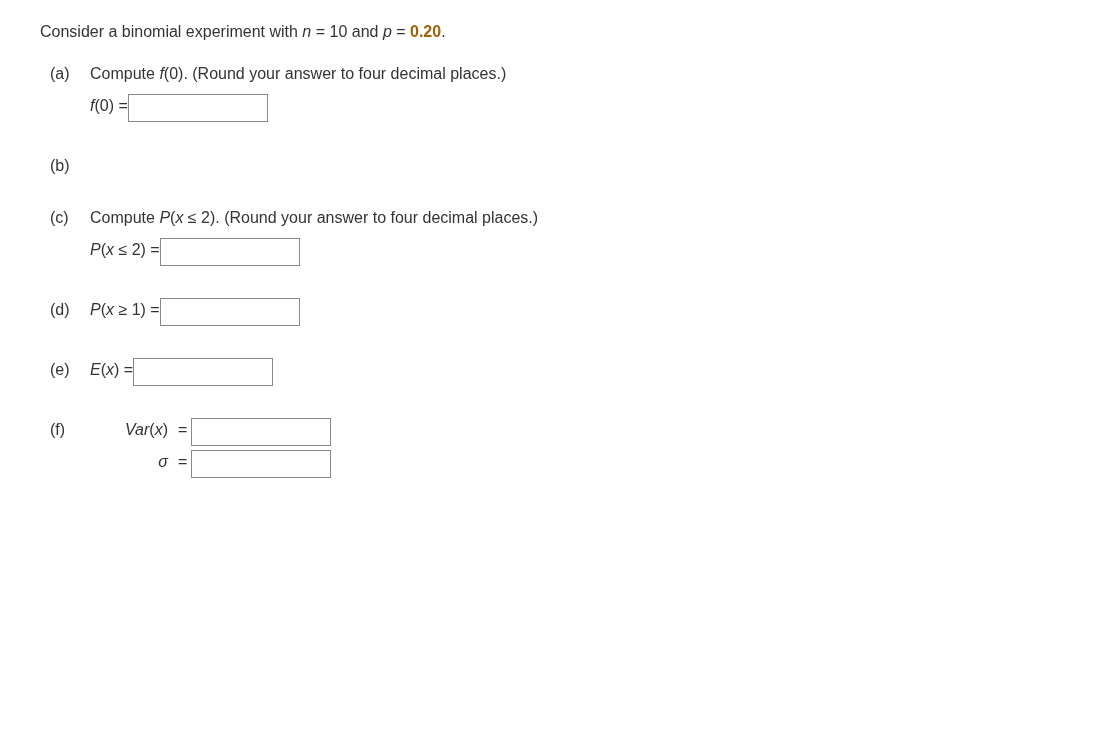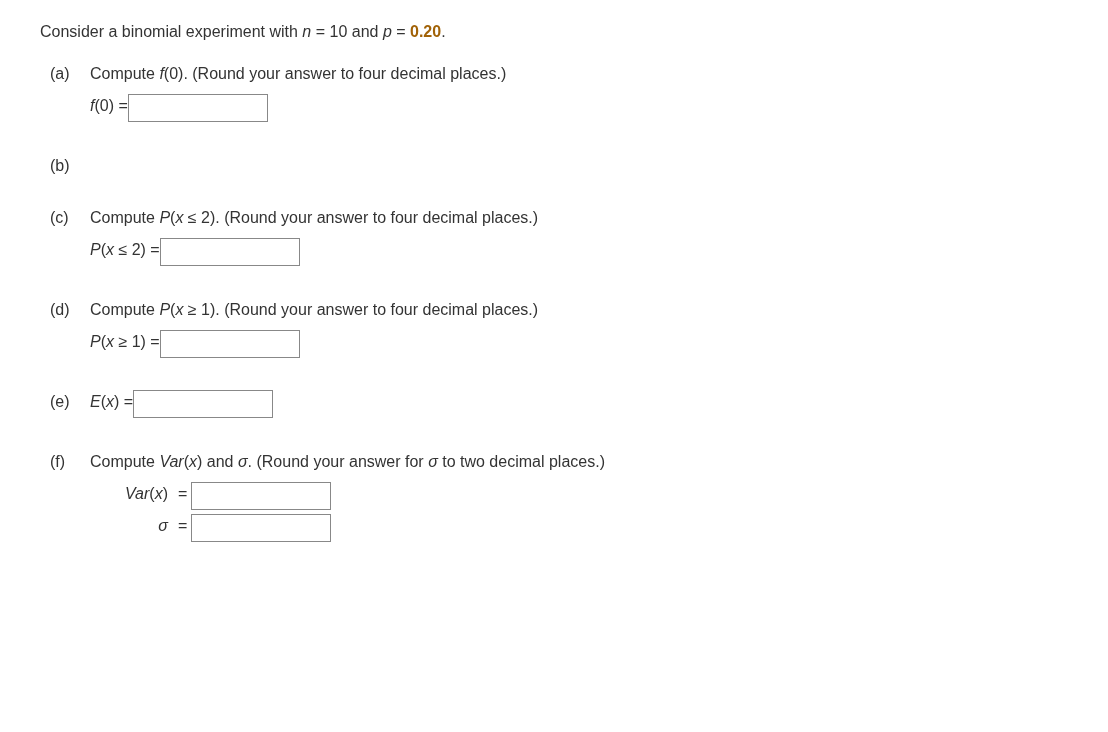--- a/index.html
+++ b/index.html
@@ -93,46 +93,40 @@
     <div class="answer-line">
       <span><span class="italic">P</span><span>(</span><span class="italic">x</span><span> ≤ 2)</span><span> = </span></span>
       <input type="text" style="">
     </div>
   </div>
 </div>
 
 <div class="question-part">
   <div class="part-label">(d)</div>
   <div class="part-content">
-    <div class="instruction">
-      <span>Compute </span><span class="italic">P</span><span>(</span><span class="italic">x</span><span> ≥ 1). </span><span>(Round your answer to four decimal places.)</span>
-    </div>
     <div class="answer-line">
       <span><span class="italic">P</span><span>(</span><span class="italic">x</span><span> ≥ 1)</span><span> = </span></span>
       <input type="text" style="">
     </div>
   </div>
 </div>
 
 <div class="question-part">
   <div class="part-label">(e)</div>
   <div class="part-content">
     <div class="answer-line">
       <span><span class="italic">E</span><span>(</span><span class="italic">x</span><span>)</span><span> = </span></span>
       <input type="text" style="">
     </div>
   </div>
 </div>
 
 <div class="question-part">
   <div class="part-label">(f)</div>
   <div class="part-content">
-    <div class="instruction">
-      <span>Compute </span><span class="italic">Var</span><span>(</span><span class="italic">x</span><span>) and </span><span class="italic">σ</span><span>. (Round your answer for </span><span class="italic">σ</span><span> to two decimal places.)</span>
-    </div>
     <div class="answer-line">
       <span class="answer-label2"><span class="italic">Var</span><span>(</span><span class="italic">x</span><span>)</span></span>
       <span class="eq">=</span>
       <input type="text" style="">
     </div>
     <div class="answer-line">
       <span class="answer-label2"><span class="italic">σ</span></span>
       <span class="eq">=</span>
       <input type="text" style="">
     </div>

